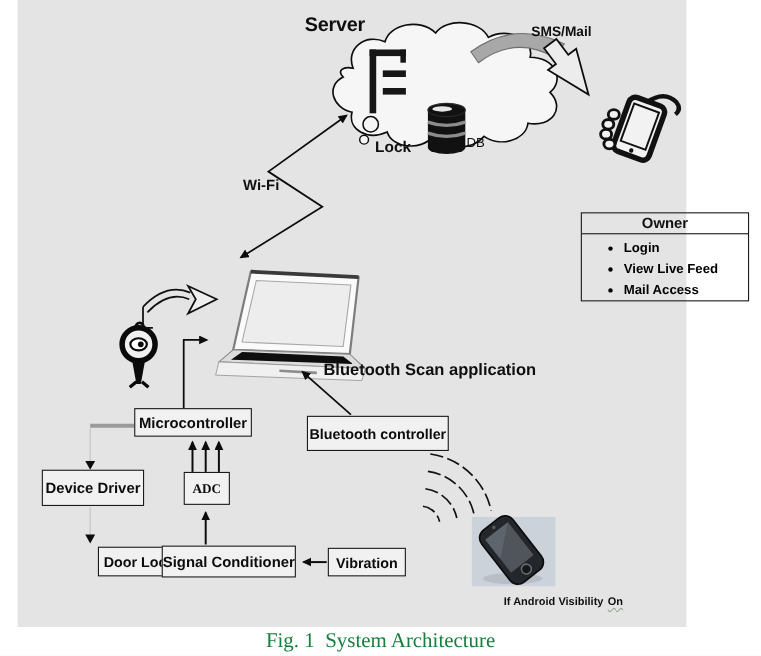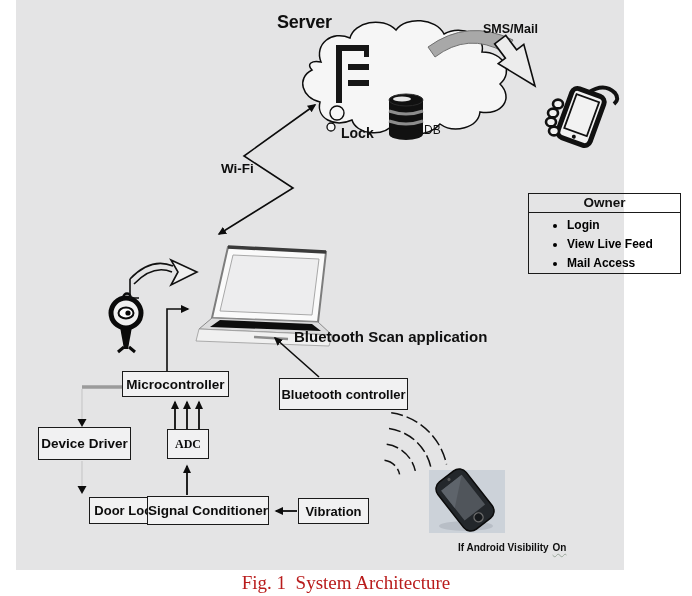--- a/index.html
+++ b/index.html
@@ -48,21 +48,21 @@
   }
   .owner-title{
     border-bottom:1.2px solid #1a1a1a;text-align:center;
     font-size:13.5px;font-weight:700;padding:1px 0 2px 0;
   }
   .owner ul{margin:3px 0 0 0;padding:0 0 0 38px;list-style:disc;}
   .owner li{font-size:12px;font-weight:600;line-height:19px;color:#000000;}
   #caption{
     position:absolute;left:0;top:570px;width:692px;height:26px;
     background:#ffffff;display:flex;align-items:center;justify-content:center;
-    font-family:"Liberation Serif",serif;font-size:19px;color:#b91c1c;
+    font-family:"Liberation Serif",serif;font-size:19px;color:#15803d;
     white-space:pre;
   }
 </style>
 </head>
 <body>
 
 <div id="stage">
   <div id="diagram">
 
     <svg id="linework" width="692" height="570" viewBox="0 0 692 570">

